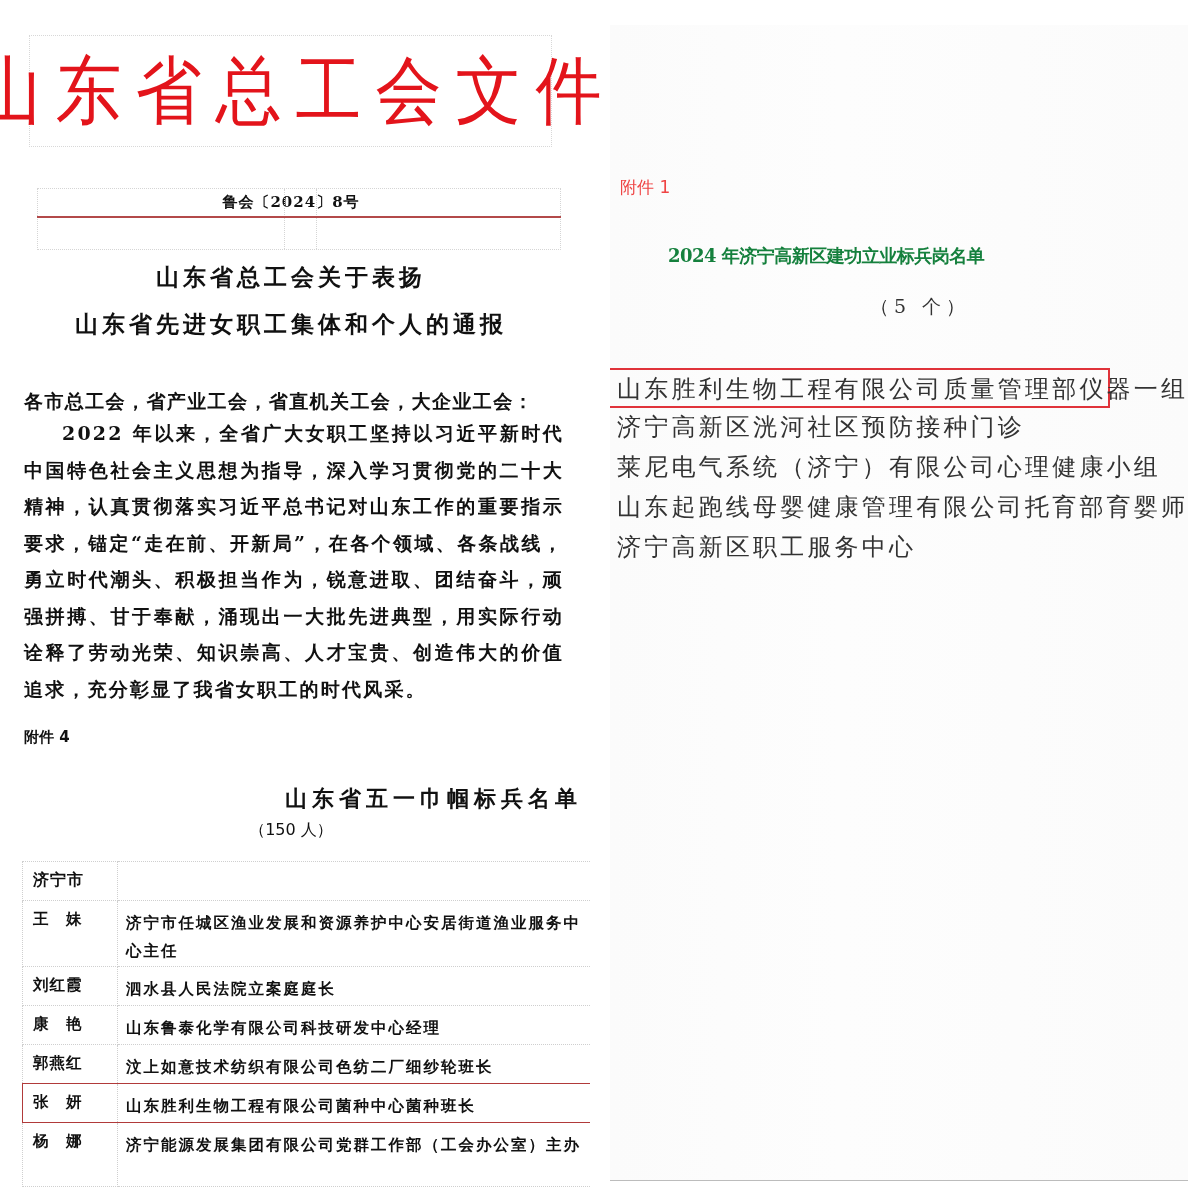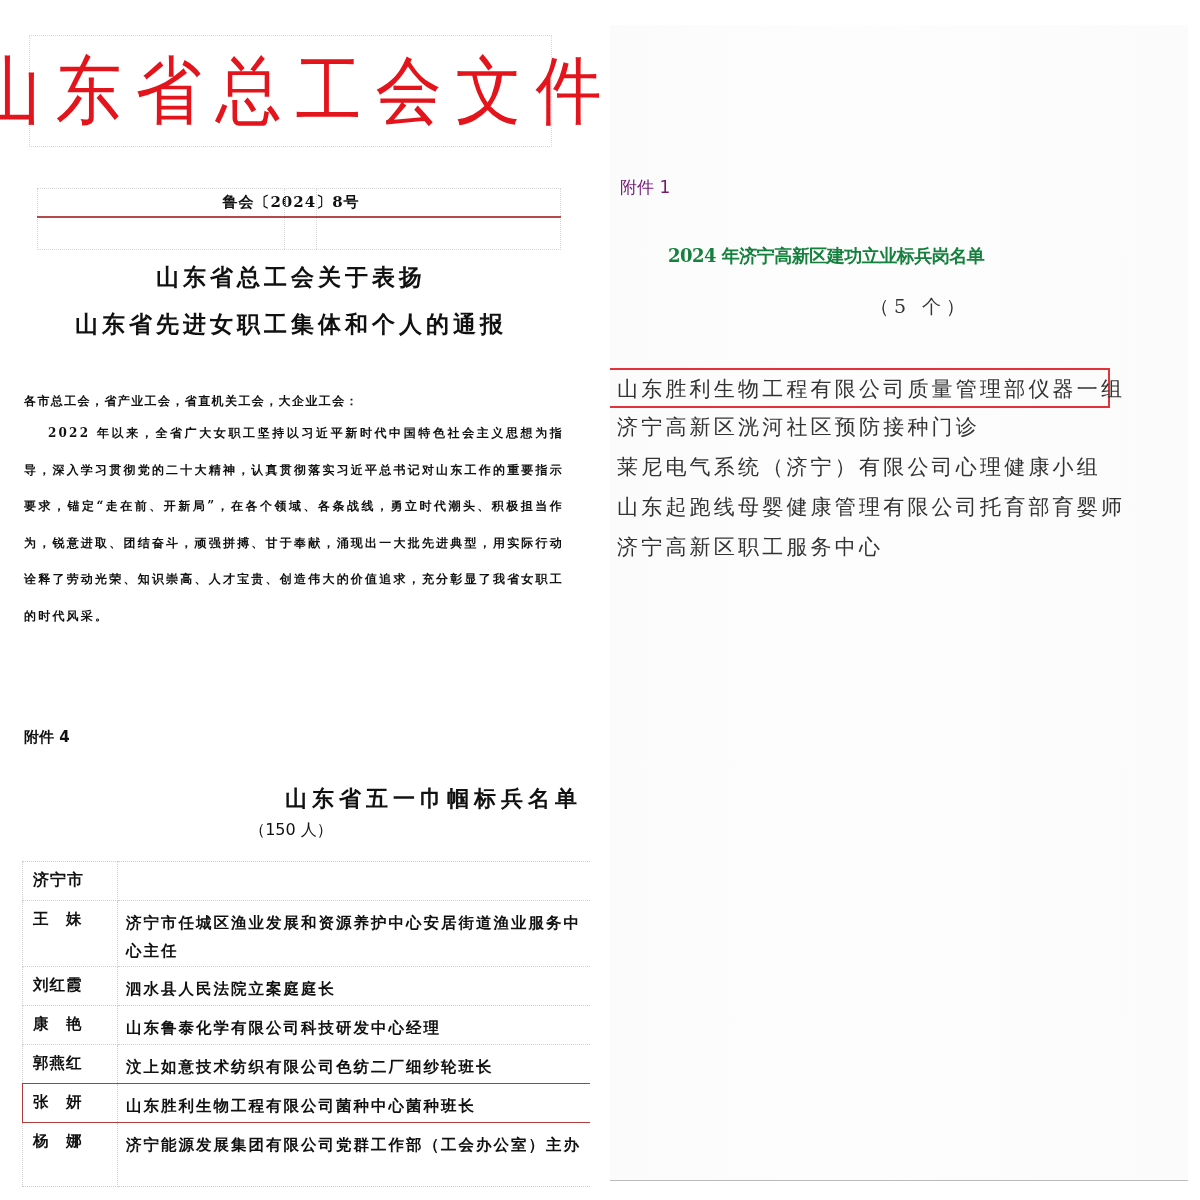--- a/index.html
+++ b/index.html
@@ -30,21 +30,21 @@
     border: 1px dotted #d5d5d5; box-sizing: border-box;
   }
   .redline-divider { position: absolute; top: 0; bottom: 0; border-left: 1px dotted #d5d5d5; }
   #redline {
     left: 37px; top: 216px; width: 524px; height: 2px; background: #b34a4a;
   }
   .doc-title {
     left: 0; width: 582px; text-align: center;
     font-size: 23px; font-weight: bold; letter-spacing: 4px;
   }
-  #body-text { left: 24px; top: 388px; width: 540px; font-size: 12px; font-weight: bold; }
+  #body-text { left: 24px; top: 388px; width: 540px; font-size: 19px; font-weight: bold; }
   #addressees { letter-spacing: 1.4px; line-height: 26px; }
   #paragraph {
     text-indent: 2em; text-align: justify; text-align-last: left;
     letter-spacing: 2.2px; line-height: 36.5px; margin-top: 1px;
   }
   #attach4-label {
     left: 24px; top: 728px; font-size: 15px; font-weight: bold;
     font-family: "DejaVu Sans", sans-serif;
   }
   #list4-title {
@@ -73,35 +73,35 @@
   #list4-table tr.highlight td { border-top: 1px solid #b13a3a; border-bottom: 1px solid #b13a3a; }
   #list4-table tr.highlight td.name { border-left: 1px solid #b13a3a; }
 
   
   #right-page {
     left: 610px; top: 25px; width: 578px; height: 1155px;
     background: linear-gradient(90deg, #fbfbfb, #fdfdfd 40%, #fbfbfb);
     border-bottom: 1px solid #bcbcbc;
   }
   #attach1-label {
-    left: 620px; top: 176px; font-size: 17px; color: #701a75;
+    left: 620px; top: 176px; font-size: 17px; color: #ef4444;
     font-family: "DejaVu Sans", sans-serif;
   }
   #list1-title {
     left: 610px; width: 590px; top: 244px; text-align: left; padding-left: 58px; box-sizing: border-box;
     font-size: 18px; font-weight: bold; white-space: nowrap; letter-spacing: -0.5px; color: #15803d;
   }
   #list1-count {
     left: 610px; width: 620px; top: 294px; text-align: center;
     font-size: 19px; color: #333; letter-spacing: 5px;
   }
   #list1 { left: 610px; top: 368px; width: 580px; }
   .list1-item {
     height: 40px; line-height: 38px; padding-left: 7px;
-    font-size: 21px; letter-spacing: 3.2px; color: #333; white-space: nowrap; box-sizing: border-box;
+    font-size: 24px; letter-spacing: 3.2px; color: #333; white-space: nowrap; box-sizing: border-box;
   }
   .list1-item.highlight { border: 2px solid #e0333a; width: 500px; border-left: none; }
 </style>
 </head>
 <body>
 
 <div class="abs" id="masthead-box">
   <div id="masthead">山东省总工会文件</div>
 </div>
 <div class="abs" id="doc-number">鲁会〔2024〕8号</div>

